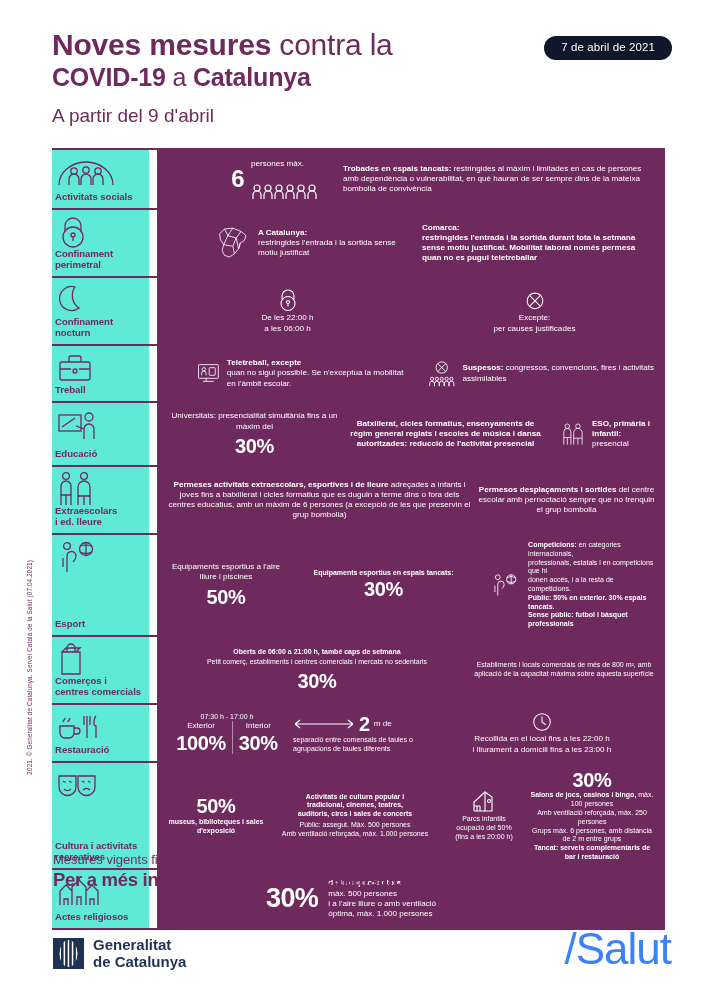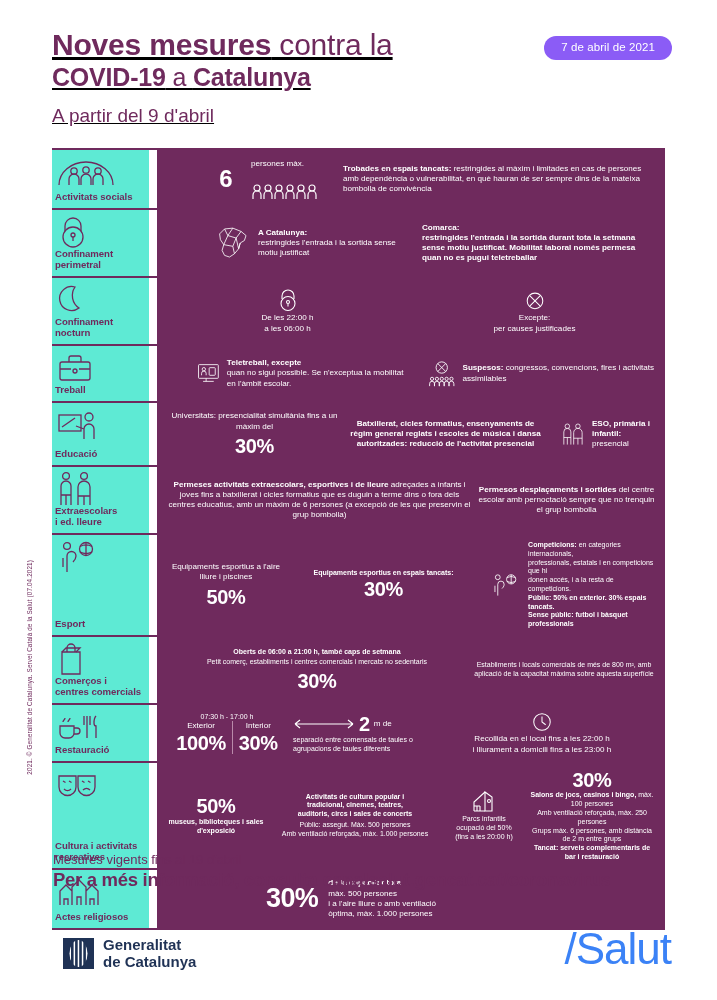--- a/index.html
+++ b/index.html
@@ -10,30 +10,30 @@
     -webkit-font-smoothing: antialiased;
   }
   .page {
     position: relative;
     width: 717px; height: 1000px;
     background: #ffffff;
     overflow: hidden;
   }
 
   
-  .header { position: absolute; left: 52px; top: 28px; width: 620px; text-decoration: underline; }
+  .header { position: absolute; left: 52px; top: 28px; width: 620px; }
   .title-line1 { font-size: 30px; line-height: 34px; color: #6f2a5d; font-weight: 400; letter-spacing: -0.2px; }
   .title-strong { font-weight: 700; }
   .title-line2 { font-size: 25px; line-height: 30px; color: #6f2a5d; font-weight: 700; letter-spacing: -0.2px; }
   .title-line2 .lite { font-weight: 400; }
   .title-line3 { font-size: 19px; line-height: 26px; color: #6f2a5d; font-weight: 400; margin-top: 11px; }
 
   .date-badge {
     position: absolute; right: 45px; top: 36px;
-    background: #8b5cf6; color: #ffffff;
+    background: #0f172a; color: #ffffff;
     border-radius: 13px;
     padding: 5px 17px 6px 17px;
     font-size: 11.5px; line-height: 13px;
     letter-spacing: 0.1px;
     white-space: nowrap;
   }
 
   
   .vcopy {
     position: absolute;
@@ -93,21 +93,21 @@
   .ts { font-size: 7.0px; line-height: 8.8px; }
   .tb { font-weight: 700; }
   .ctr { text-align: center; }
   .lft { text-align: left; }
 
   
   .foot1 { position: absolute; left: 53px; top: 852px; font-size: 13px; color: #6f2a5d; }
   .foot2 { position: absolute; left: 53px; top: 869px; font-size: 18.5px; font-weight: 700; color: #6f2a5d; letter-spacing: -0.3px; }
 
   
-  .gen-logo { position: absolute; left: 63px; top: 936px; display: flex; align-items: center; gap: 9px; }
+  .gen-logo { position: absolute; left: 53px; top: 936px; display: flex; align-items: center; gap: 9px; }
   .gen-text { color: #1f3255; font-weight: 700; font-size: 15px; line-height: 17px; }
   .salut { position: absolute; right: 46px; top: 925px; color: #3b82f6; font-size: 44px; line-height: 48px; font-weight: 400; letter-spacing: -1px; }
 </style>
 </head>
 <body>
 
 <div class="page">
 
   <div class="header">
     <div class="title-line1"><span class="title-strong">Noves mesures</span><span> contra la</span></div>
@@ -131,21 +131,21 @@
                 <circle cx="42" cy="14" r="3.2"></circle>
                 <path d="M13 28v-6a5 5 0 0 1 10 0v6M25 28v-6a5 5 0 0 1 10 0v6M37 28v-6a5 5 0 0 1 10 0v6"></path>
               </g>
             </svg>
         </div>
         <div class="cat-label">Activitats socials</div>
       </div>
       <div class="content" style="min-height:58px;">
         <div class="cell" style="flex:0 0 170px;justify-content:flex-end;padding-right:16px;">
           <div class="big">6</div>
-          <div style="display:flex;flex-direction:column;gap:14px;margin-left:12px;">
+          <div style="display:flex;flex-direction:column;gap:14px;">
             <div class="t">persones màx.</div>
             <svg width="70" height="16" viewBox="0 0 70 16">
                 <g fill="none" stroke="#fff" stroke-width="1.2">
                   <circle cx="6" cy="5" r="3"></circle>
                   <circle cx="17" cy="5" r="3"></circle>
                   <circle cx="28" cy="5" r="3"></circle>
                   <circle cx="39" cy="5" r="3"></circle>
                   <circle cx="50" cy="5" r="3"></circle>
                   <circle cx="61" cy="5" r="3"></circle>
                   <path d="M2 16v-4a4 4 0 0 1 8 0v4M13 16v-4a4 4 0 0 1 8 0v4M24 16v-4a4 4 0 0 1 8 0v4M35 16v-4a4 4 0 0 1 8 0v4M46 16v-4a4 4 0 0 1 8 0v4M57 16v-4a4 4 0 0 1 8 0v4"></path>

